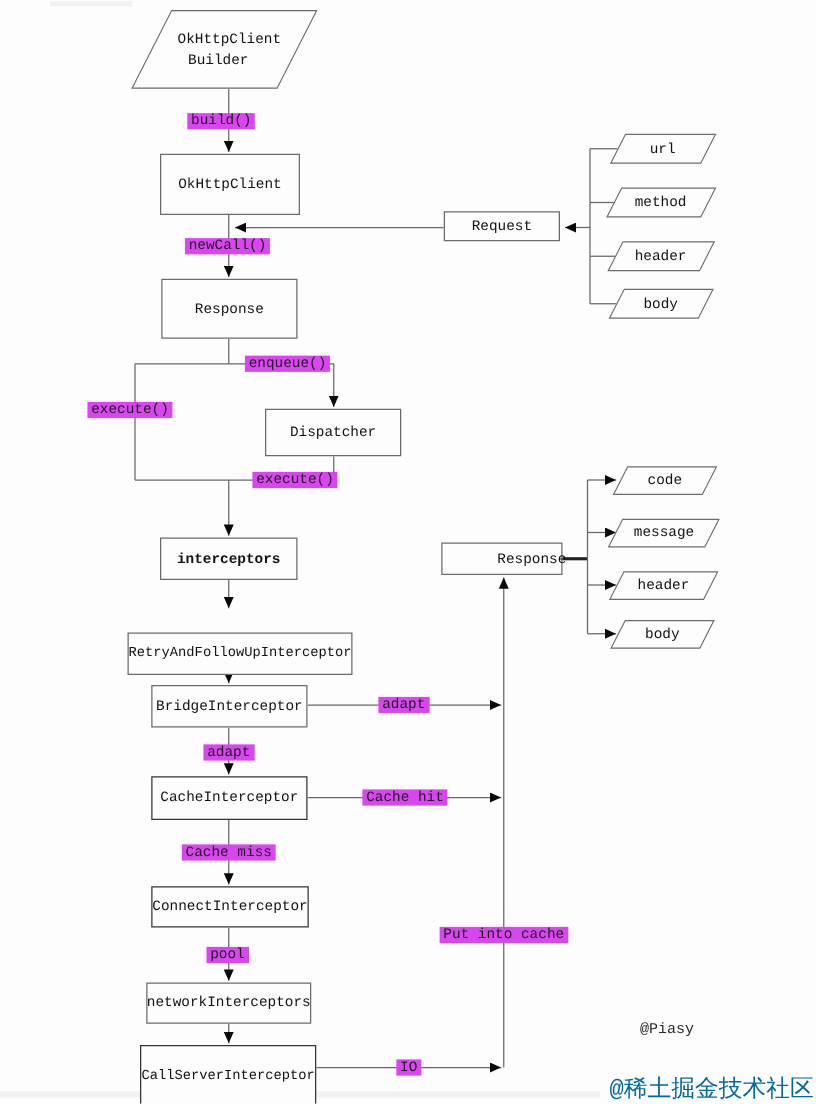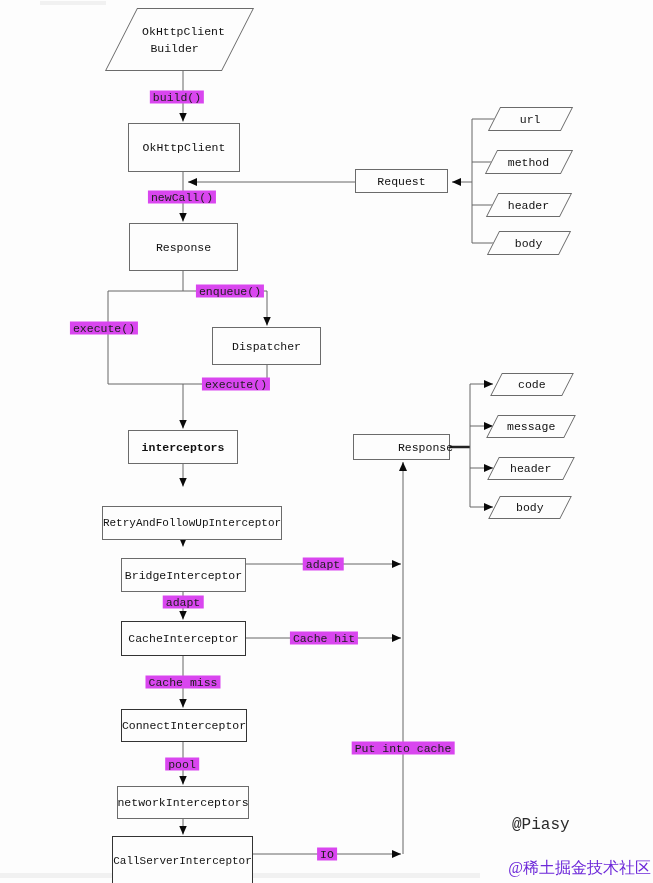--- a/index.html
+++ b/index.html
@@ -9,23 +9,23 @@
   .node{position:absolute;box-sizing:border-box;border:1px solid #6b6b6b;background:#fdfdfd;
         display:flex;align-items:center;justify-content:center;z-index:2;
         font-size:11.5px;color:#111;white-space:nowrap;text-align:center;}
   .node.dark{border-color:#333;}
   .para{transform:skewX(-27deg);}
   .para>span{display:block;transform:skewX(27deg);}
   .two-line{flex-direction:column;line-height:17px;}
   .elabel{position:absolute;transform:translate(-50%,-50%);background:#d946ef;padding:0 3px;
           font-size:11.5px;color:#1d1d1d;white-space:nowrap;z-index:3;}
   .credit{position:absolute;z-index:3;white-space:nowrap;}
-  #author{left:512px;top:816px;font-size:16px;color:#2a2a2a;}
-  #site-watermark{right:2px;top:858px;font-size:16px;color:#6d28d9;
-                  font-family:Liberation Serif, serif;}
+  #author{left:512px;top:816px;font-size:12px;color:#2a2a2a;}
+  #site-watermark{right:2px;top:858px;font-size:19px;color:#0369a1;
+                  font-family:Liberation Mono, monospace;}
   .artifact{position:absolute;background:#e7e7e7;opacity:.55;z-index:0;}
 </style>
 </head>
 <body>
 
 <div id="stage">
 
   <div class="artifact" style="left:40px;top:1px;width:66px;height:4px;"></div>
   <div class="artifact" style="left:0;top:873px;width:480px;height:5px;"></div>
 
@@ -88,21 +88,21 @@
   <div class="node" style="left:355px;top:169px;width:93px;height:24px;">Request</div>
 
   <div class="node" style="left:129px;top:223px;width:109px;height:48px;">Response</div>
 
   <div class="node" style="left:212px;top:327px;width:109px;height:38px;">Dispatcher</div>
 
   <div class="node" style="left:128px;top:430px;width:110px;height:34px;font-weight:bold;">interceptors</div>
 
   <div class="node" style="left:102px;top:488px;width:180px;height:34px;font-size:11px;margin-top:18px;">RetryAndFollowUpInterceptor</div>
 
-  <div class="node" style="left:121px;top:548px;width:125px;height:34px;margin-top:10px;">BridgeInterceptor</div>
+  <div class="node" style="left:121px;top:548px;width:125px;height:34px;">BridgeInterceptor</div>
 
   <div class="node dark" style="left:121px;top:621px;width:125px;height:35px;">CacheInterceptor</div>
 
   <div class="node dark" style="left:121px;top:709px;width:126px;height:33px;">ConnectInterceptor</div>
 
   <div class="node" style="left:117px;top:786px;width:132px;height:33px;">networkInterceptors</div>
 
   <div class="node dark" style="left:112px;top:836px;width:141px;height:50px;font-size:11px;">CallServerInterceptor</div>
 
   <div class="node" style="left:353px;top:434px;width:97px;height:26px;padding-left:48px;">Response</div>

